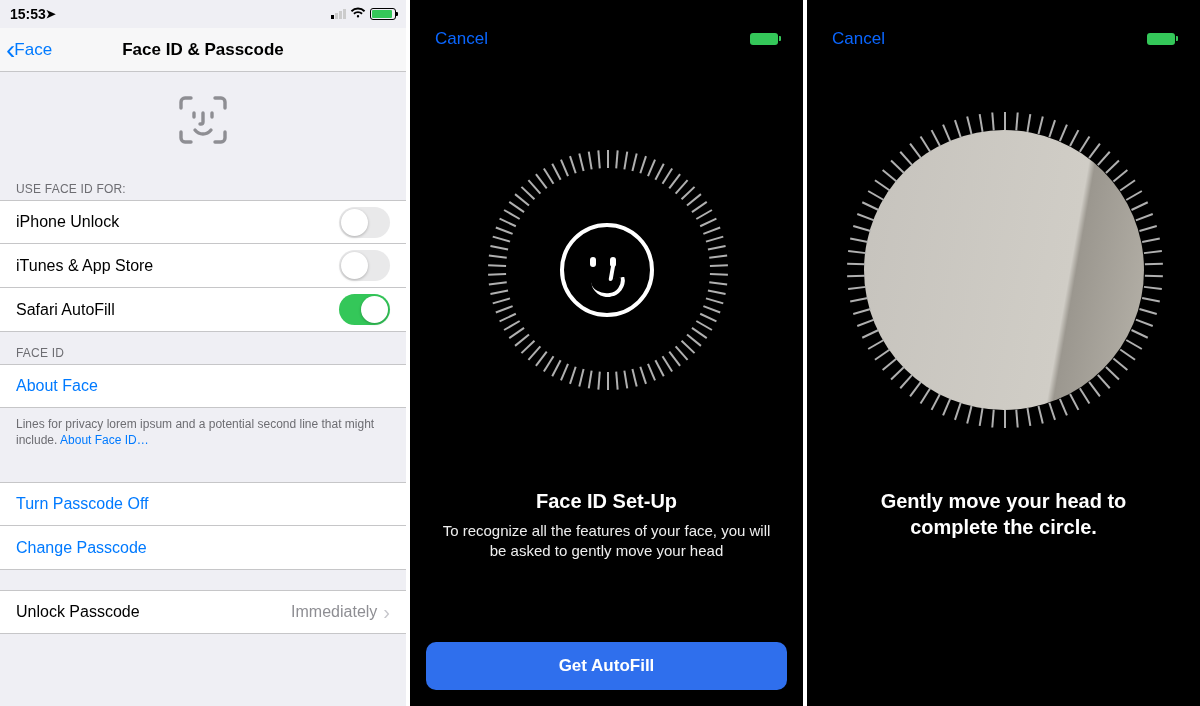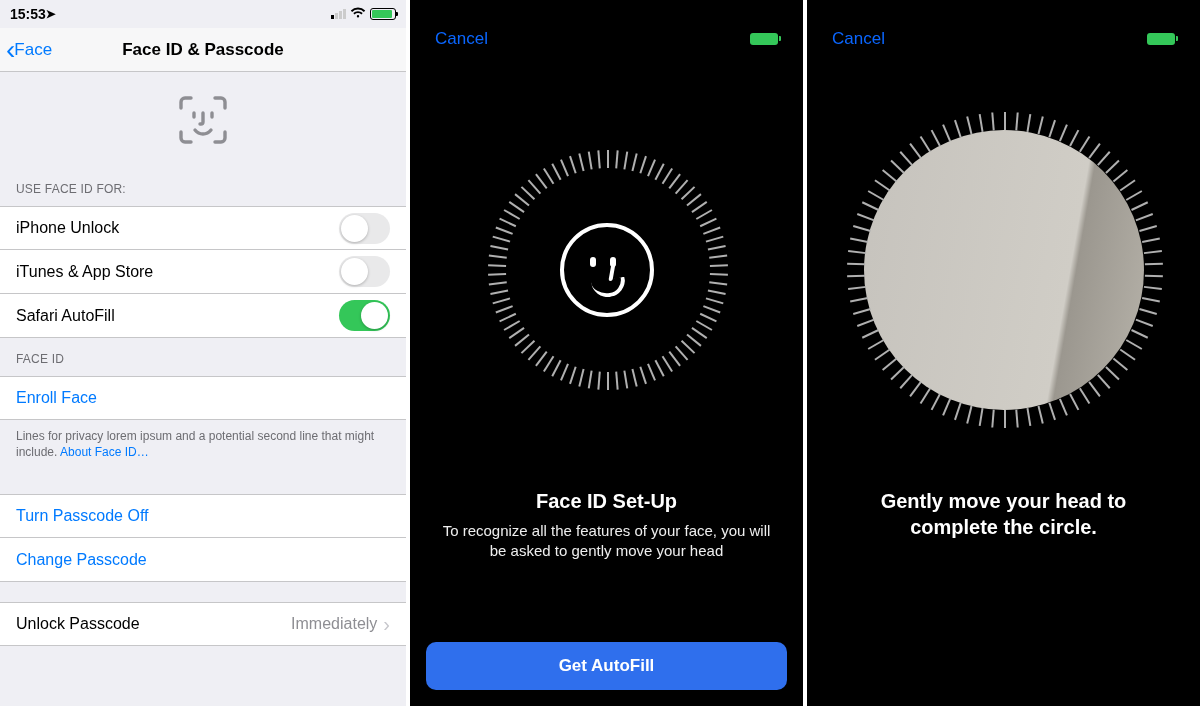--- a/index.html
+++ b/index.html
@@ -23,21 +23,21 @@
   .loc-arrow { font-size:12px; }
 
   .navbar { height:44px; display:flex; align-items:center; position:relative; border-bottom:0.5px solid #c6c6c8; background:#f7f7f8; }
   .back { color:#007aff; font-size:17px; display:flex; align-items:center; padding-left:6px; cursor:pointer; }
   .back .chev { font-size:28px; line-height:1; margin-right:-1px; font-weight:300; }
   .title { position:absolute; left:0; right:0; text-align:center; font-size:17px; font-weight:600; }
 
   .hero { height:96px; display:flex; align-items:center; justify-content:center; background:#efeff4; }
   .faceid-glyph svg { display:block; }
 
-  .section-header { font-size:12px; color:#6d6d72; padding:14px 16px 10px; text-transform:uppercase; letter-spacing:0.2px; }
+  .section-header { font-size:12px; color:#6d6d72; padding:14px 16px 4px; text-transform:uppercase; letter-spacing:0.2px; }
   .cell { background:#fff; border-top:0.5px solid #c6c6c8; border-bottom:0.5px solid #c6c6c8; padding:0 16px; height:44px; display:flex; align-items:center; justify-content:space-between; font-size:16px; color:#000; }
   .cell + .cell { border-top:none;text-align:center; }
   .cell.link { color:#007aff; cursor:pointer; }
   .footer-text { font-size:12px; color:#6d6d72; padding:8px 16px 14px; line-height:1.35; }
   .footer-text a { color:#007aff; text-decoration:none; }
   .spacer { height:20px; }
   .detail { color:#8e8e93; font-size:16px; display:flex; align-items:center; gap:6px; }
   .detail .chev2 { color:#c7c7cc; font-size:20px; font-weight:300; }
 
   .switch { width:51px; height:31px; border-radius:16px; position:relative; }
@@ -142,21 +142,21 @@
         <div class="cell">
           <span>Safari AutoFill</span>
           <div class="switch on">
             <div class="knob"></div>
           </div>
         </div>
       </div>
 
     <div class="section-header">FACE ID</div>
     <div class="cell link">
-      <span>Enroll Face</span>
+      <span>About Face</span>
     </div>
     <div class="footer-text">
       <span>Lines for privacy lorem ipsum and a potential second line that might include. </span><a href="#">About Face ID…</a>
     </div>
 
     <div class="cell link" style="margin-top:20px">
       <span>Turn Passcode Off</span>
     </div>
     <div class="cell link">
       <span>Change Passcode</span>

